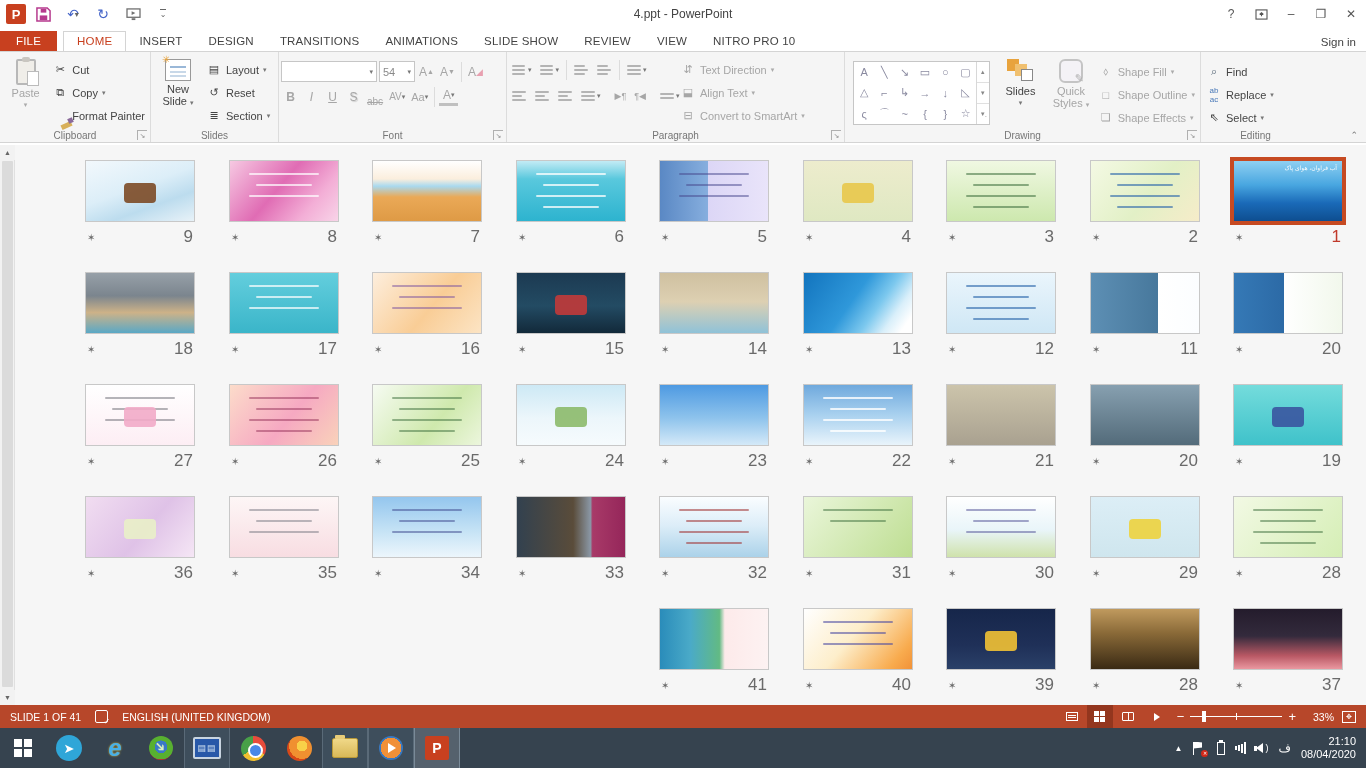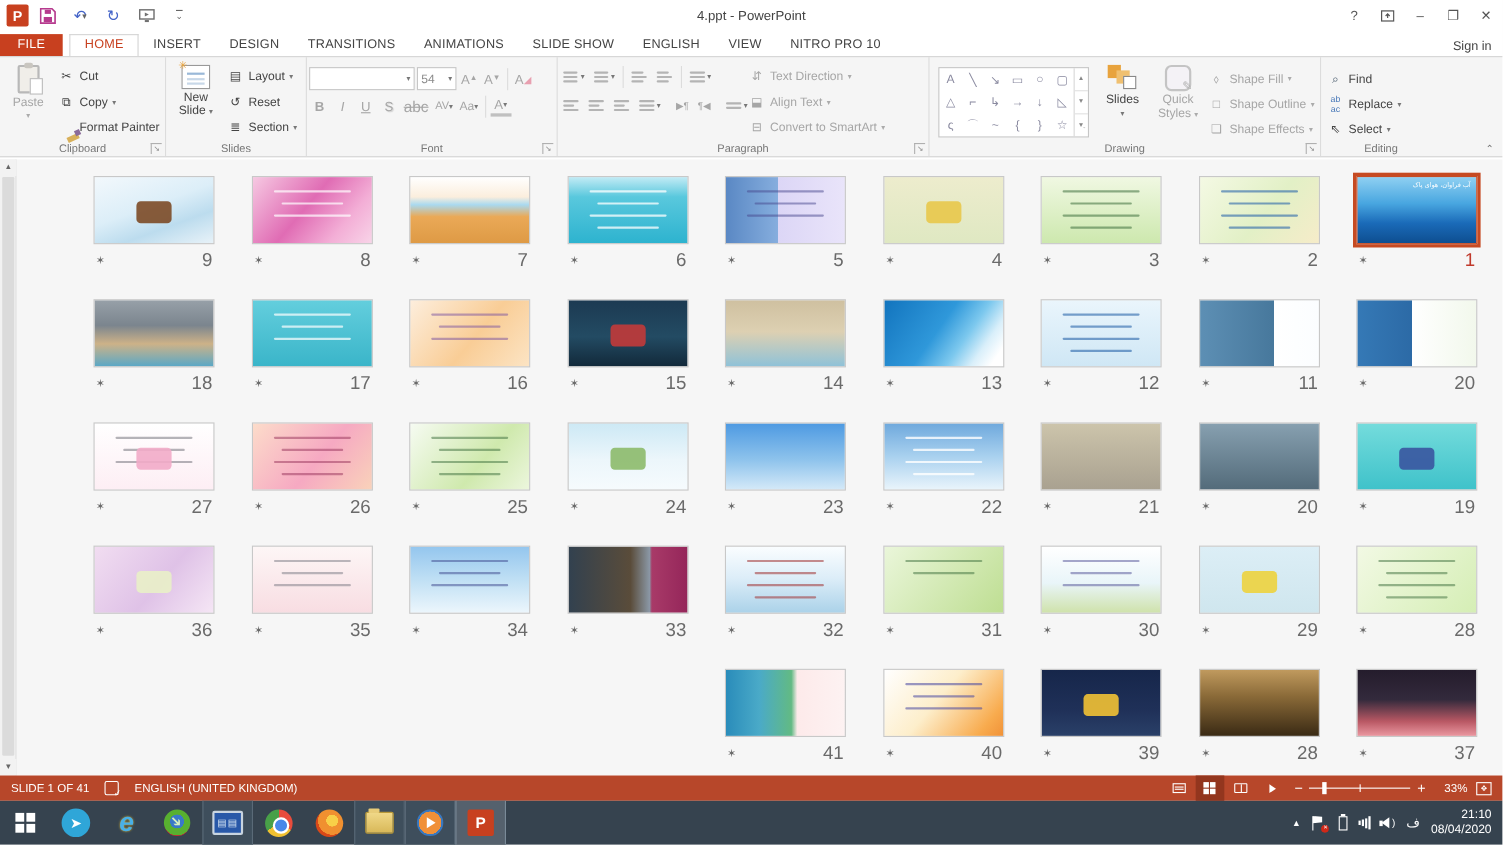--- a/index.html
+++ b/index.html
@@ -232,21 +232,21 @@
   </div>
 
   <div class="tabrow" id="tabrow">
     <span class="tab file">FILE</span>
       <span class="tab active">HOME</span>
       <span class="tab">INSERT</span>
       <span class="tab">DESIGN</span>
       <span class="tab">TRANSITIONS</span>
       <span class="tab">ANIMATIONS</span>
       <span class="tab">SLIDE SHOW</span>
-      <span class="tab">ENGLISH</span>
+      <span class="tab">REVIEW</span>
       <span class="tab">VIEW</span>
       <span class="tab">NITRO PRO 10</span>
       <span class="signin">Sign in</span>
   </div>
 
   <div class="ribbon">
 
     <div class="group" style="width:150px;">
       <div class="bigbtn dis">
         <div class="ic-paste"></div>
@@ -326,21 +326,21 @@
           </div>
         <div class="fbtn">
             <i>I</i>
           </div>
         <div class="fbtn">
             <span style="text-decoration:underline;">U</span>
           </div>
         <div class="fbtn">
             <span style="text-shadow:1px 1px 1px #ccc;">S</span>
           </div>
-        <div class="fbtn" style="font-size:14px;">
+        <div class="fbtn" style="font-size:10px;align-items:flex-end;">
             <span style="text-decoration:line-through;">abc</span>
           </div>
         <div class="fbtn" style="font-size:10px;">
             <span>AV</span>
             <span class="da">▾</span>
           </div>
         <div class="fbtn" style="font-size:11px;">
             <span>Aa</span>
             <span class="da">▾</span>
           </div>

